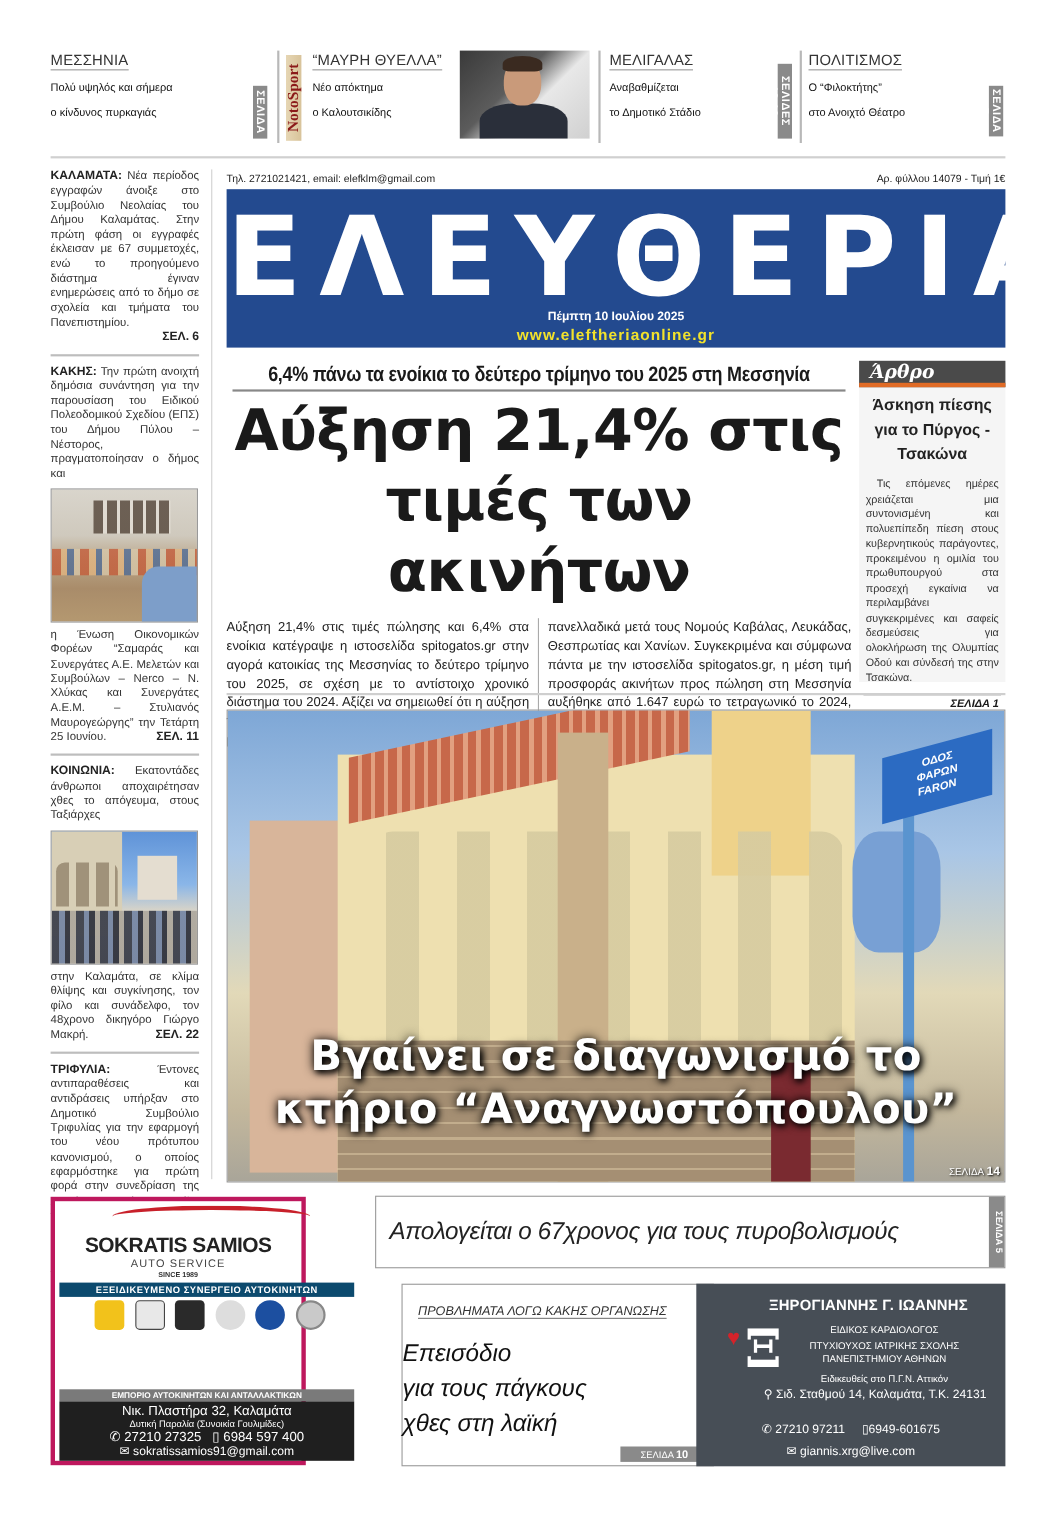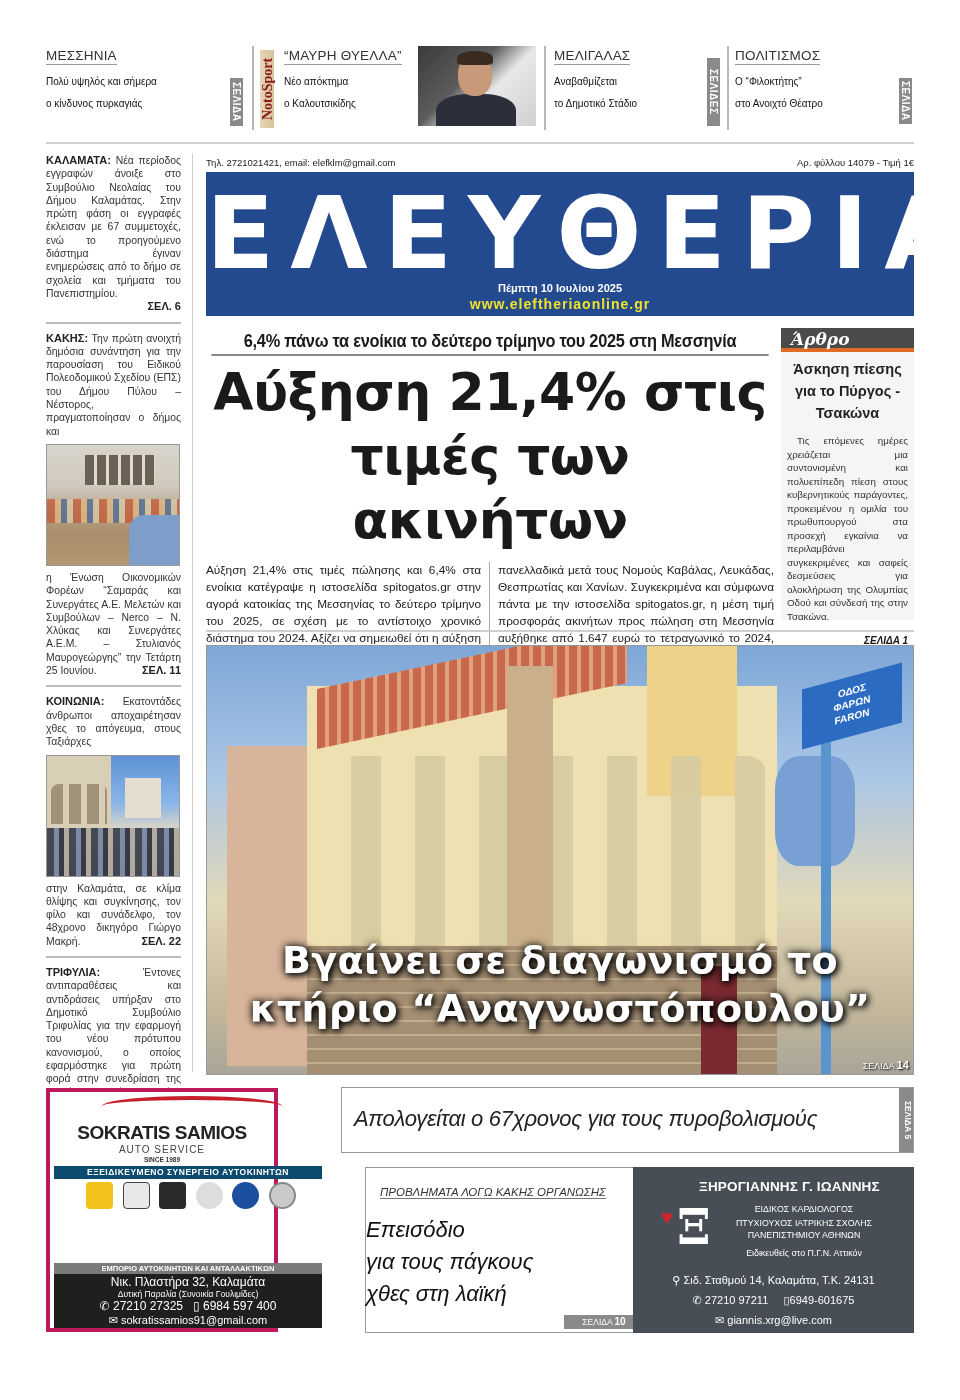--- a/index.html
+++ b/index.html
@@ -313,16 +313,16 @@
 <div class="ad-doctor">
   <div class="logo-mark">
     <span class="heart">♥</span>
     <span class="xi">Ξ</span>
   </div>
   <div class="name">ΞΗΡΟΓΙΑΝΝΗΣ Γ. ΙΩΑΝΝΗΣ</div>
   <div class="line" style="top:36px;">ΕΙΔΙΚΟΣ ΚΑΡΔΙΟΛΟΓΟΣ</div>
   <div class="line" style="top:50px;">ΠΤΥΧΙΟΥΧΟΣ ΙΑΤΡΙΚΗΣ ΣΧΟΛΗΣ</div>
   <div class="line" style="top:62px;">ΠΑΝΕΠΙΣΤΗΜΙΟΥ ΑΘΗΝΩΝ</div>
   <div class="line" style="top:80px;">Ειδικευθείς στο Π.Γ.Ν. Αττικόν</div>
-  <div class="contact" style="top:106px;"><span>⚲</span> <span>Σιδ. Σταθμού 14, Καλαμάτα, Τ.Κ. 24131</span></div>
+  <div class="contact" style="top:94px;margin-left:22px;"><span>⚲</span> <span>Σιδ. Σταθμού 14, Καλαμάτα, Τ.Κ. 24131</span></div>
   <div class="contact" style="top:126px;"><span>✆</span> <span>27210 97211</span> &nbsp;&nbsp;&nbsp; <span>▯</span><span>6949-601675</span></div>
   <div class="contact" style="top:146px;"><span>✉</span> <span>giannis.xrg@live.com</span></div>
 </div>
 
 </body></html>

